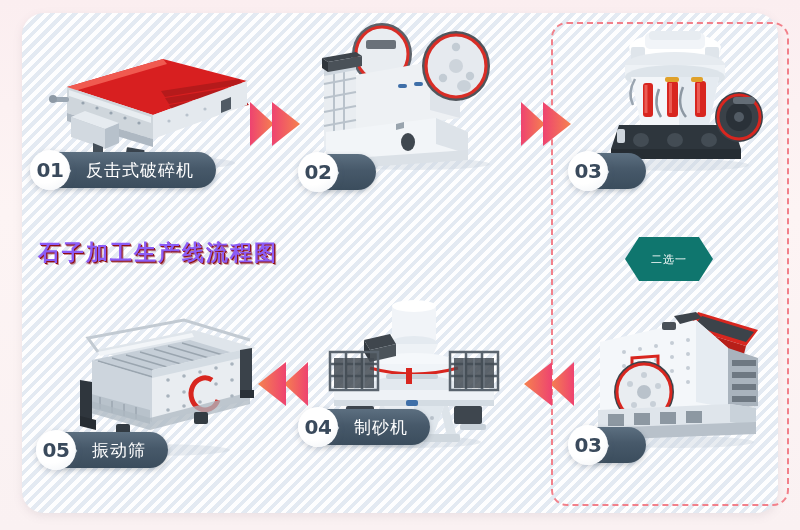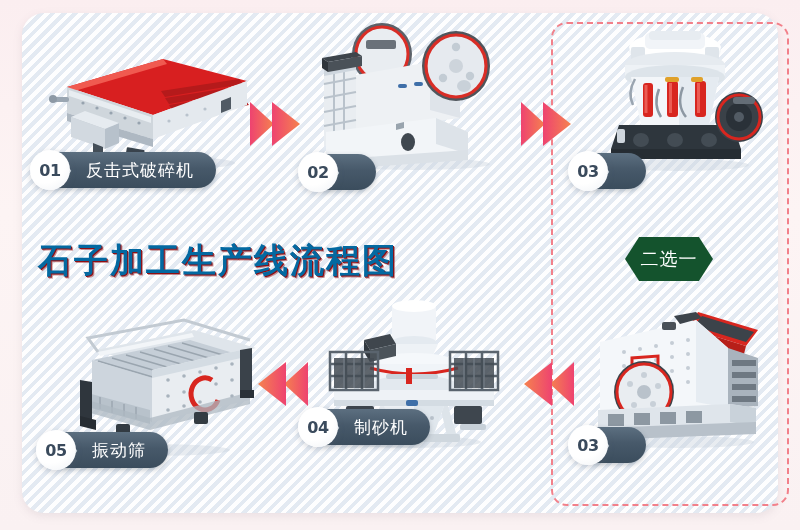--- a/index.html
+++ b/index.html
@@ -61,21 +61,21 @@
     display:flex;align-items:center;
     height:40px;
     z-index:8;
   }
   .num-badge{
     position:relative;
     width:40px;height:40px;border-radius:50%;
     background:radial-gradient(circle at 36% 30%,#ffffff 0%,#ffffff 55%,#eef1f5 100%);
     box-shadow:0 2px 6px rgba(90,100,120,.28);
     display:flex;align-items:center;justify-content:center;
-    font-size:16px;font-weight:bold;color:#3a4a5c;
+    font-size:20px;font-weight:bold;color:#3a4a5c;
     letter-spacing:-.3px;
     z-index:3;
     font-family:"DejaVu Sans",sans-serif;
   }
   .pill{
     position:relative;
     margin-left:-14px;
     height:36px;
     display:flex;align-items:center;
     padding:0 22px 0 30px;
@@ -101,36 +101,36 @@
   .pill .chev{
     position:absolute;left:12px;top:50%;
     transform:translateY(-50%);
     font-size:11px;color:#cdd6de;font-weight:bold;
   }
   .pill .txt{font-family:"DejaVu Sans","Liberation Sans",sans-serif;}
 
   
   .title{
     position:absolute;left:38px;top:238px;
-    font-size:34px;font-weight:bold;
-    color:#0369a1;
+    font-size:22px;font-weight:bold;
+    color:#8b5cf6;
     letter-spacing:2px;
     font-family:Liberation Mono, monospace;
     text-shadow:1px 1px 0 #8e0f14, 2px 2px 0 rgba(140,15,20,.45);
     z-index:7;
   }
 
   
   .hexbadge{
     position:absolute;left:625px;top:237px;
     width:88px;height:44px;
-    background:#14532d;
+    background:#0f766e;
     clip-path:polygon(16% 0%,84% 0%,100% 50%,84% 100%,16% 100%,0% 50%);
     display:flex;align-items:center;justify-content:center;
-    color:#ffffff;font-size:18px;letter-spacing:1px;
+    color:#ffffff;font-size:11px;letter-spacing:1px;
     font-family:"DejaVu Sans","Liberation Sans",sans-serif;
     z-index:9;
   }
 
   
   .arrow{position:absolute;z-index:7;}
 </style>
 </head>
 <body>
 

